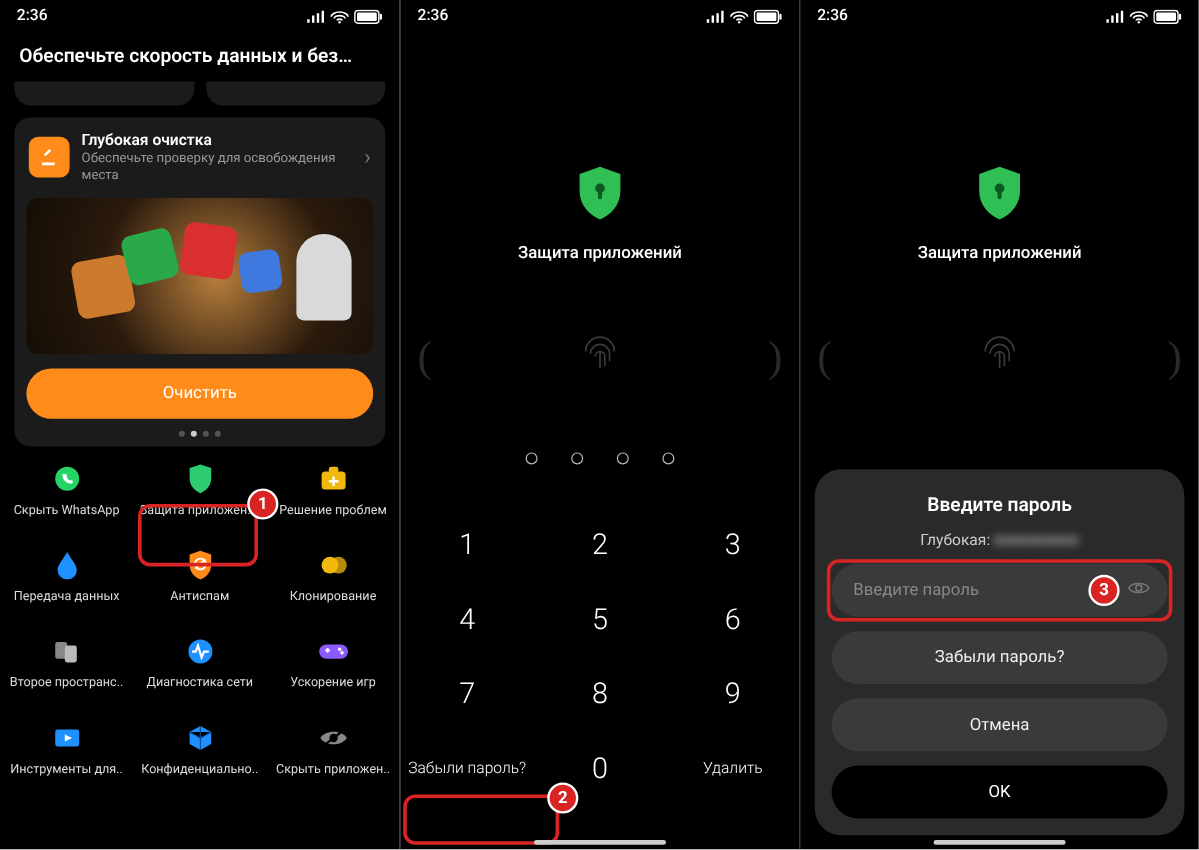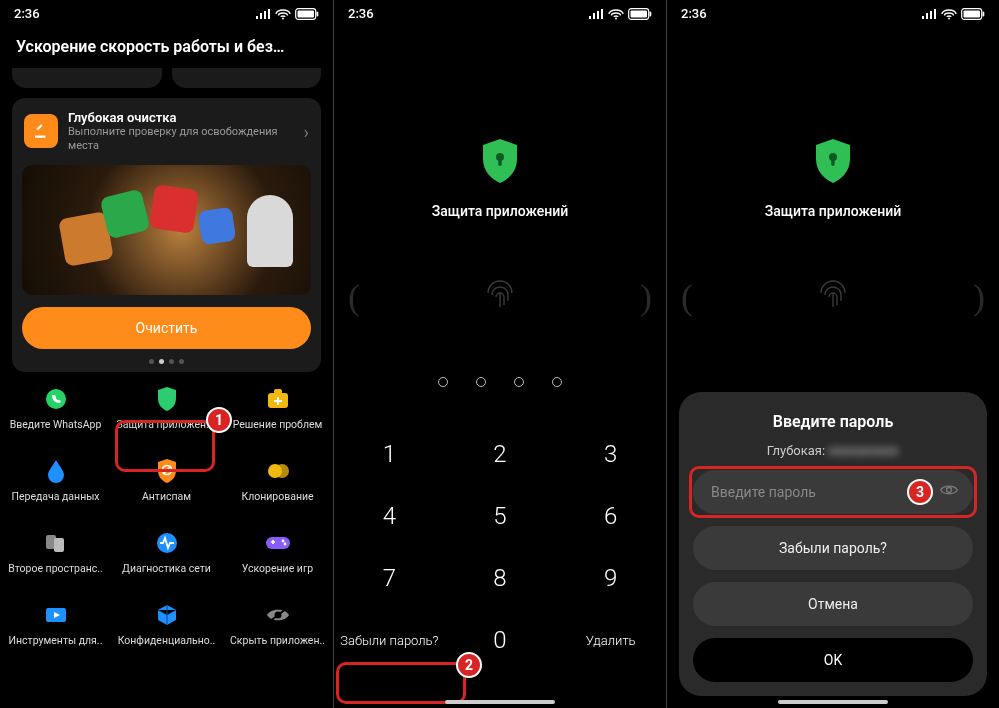--- a/index.html
+++ b/index.html
@@ -86,36 +86,36 @@
             <circle cx="8" cy="10.5" r="1" fill="#fff"></circle>
           </svg>
       <svg width="24" height="12" viewBox="0 0 24 12">
             <rect x="0.7" y="0.7" width="20" height="10.6" rx="2.5" stroke="#fff" stroke-width="1.2" fill="none"></rect>
             <rect x="2.5" y="2.5" width="16.5" height="7" rx="1" fill="#fff"></rect>
             <rect x="21.5" y="3.5" width="1.8" height="5" rx="1" fill="#fff"></rect>
           </svg>
     </span>
   </div>
 
-  <div class="ttl">Ускорение скорость работы и без…</div>
+  <div class="ttl">Обеспечьте скорость данных и без…</div>
   <div class="tabs-stub">
         <div class="tab-stub"></div>
         <div class="tab-stub"></div>
       </div>
 
   <div class="card">
     <div class="deep-row">
       <div class="deep-icon">
         <svg width="18" height="18" viewBox="0 0 24 24" fill="#fff">
               <path d="M4 18 h14 v3 H4z M12 3 l2 2 -6 6 -2-2z"></path>
             </svg>
       </div>
       <div class="deep-txt">
         <div class="deep-title">Глубокая очистка</div>
-        <div class="deep-sub">Выполните проверку для освобождения места</div>
+        <div class="deep-sub">Обеспечьте проверку для освобождения места</div>
       </div>
       <div class="chev">›</div>
     </div>
     <div class="banner">
       <div class="blob b4"></div>
           <div class="blob b1"></div>
           <div class="blob b2"></div>
           <div class="blob b3"></div>
           <div class="blob b5"></div>
     </div>
@@ -131,21 +131,21 @@
   </div>
 
   <div class="grid" id="grid1">
         <div class="gitem">
           <span class="gicon">
             <svg width="24" height="24" viewBox="0 0 24 24">
               <circle cx="12" cy="12" r="10" fill="#25d366"></circle>
               <path d="M8 8 c0 5 3 8 8 8 l1-2 -2-1 c-1 1-4-2-3-3 l-1-2z" fill="#fff"></path>
             </svg>
           </span>
-          <span class="lbl">Введите WhatsApp</span>
+          <span class="lbl">Скрыть WhatsApp</span>
         </div>
         <div class="gitem">
           <span class="gicon">
             <svg width="22" height="26" viewBox="0 0 22 26">
               <path d="M11 1 L20 4 V12 C20 19 16 23 11 25 C6 23 2 19 2 12 V4 Z" fill="#2ecc71"></path>
             </svg>
           </span>
           <span class="lbl">Защита приложений</span>
         </div>
         <div class="gitem">

